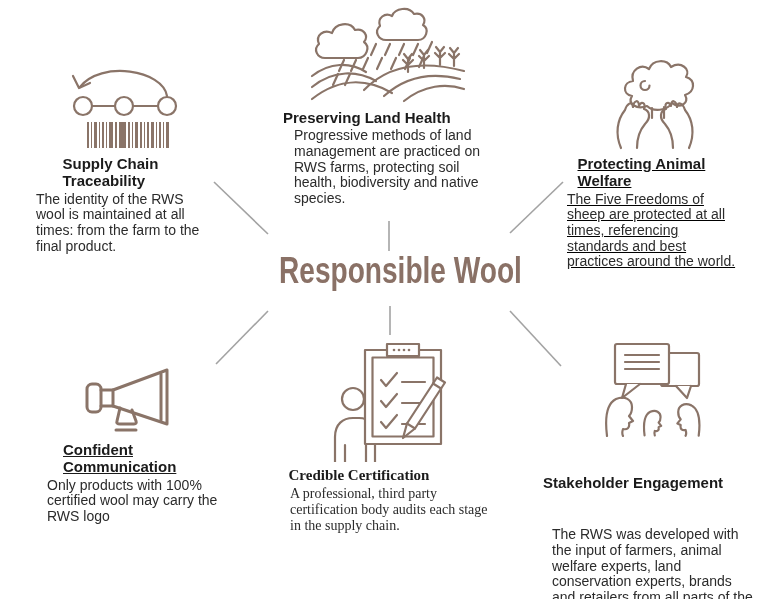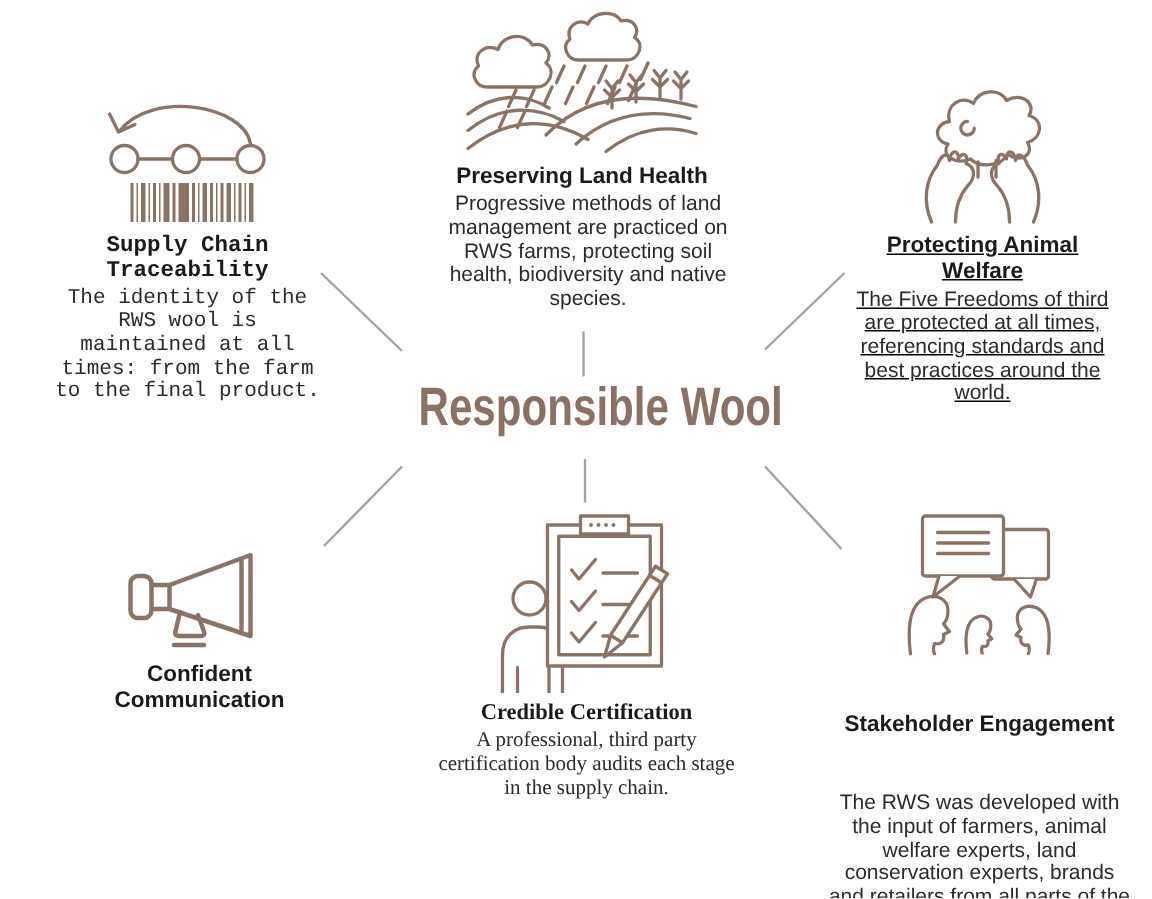--- a/index.html
+++ b/index.html
@@ -7,35 +7,35 @@
     position:relative;width:768px;height:599px;background:#ffffff;overflow:hidden;
     font-family:"Liberation Sans", sans-serif;
   }
   .lines-overlay{position:absolute;left:0;top:0;width:768px;height:599px;}
   .lines-overlay line{stroke:#a3a3a3;stroke-width:1.6;}
   .center-title{
     position:absolute;left:246px;top:250px;width:300px;text-align:center;
     font-size:36px;font-weight:bold;color:#8a7166;white-space:nowrap;
     transform:scaleX(0.78);transform-origin:center;
   }
-  .node{position:absolute;text-align:center;}
+  .node{position:absolute;text-align:left;}
   .node .icon{display:block;margin:0 auto;}
   .node .icon svg{display:block;margin:0 auto;}
   .node h3{
     font-size:15px;font-weight:bold;color:#1b1b1b;line-height:1.15;
     margin:5px auto 2px;
   }
   .node p{
     font-size:14px;color:#2b2b2b;line-height:1.12;margin:1px auto 0;
   }
   
-  .n-tl{left:10px;top:58px;width:230px;font-family:Liberation Mono, monospace;}   .n-tl h3{max-width:125px;} .n-tl p{max-width:178px;}
+  .n-tl{left:10px;top:58px;width:230px;}   .n-tl h3{max-width:125px;} .n-tl p{max-width:178px;}
   .n-tc{left:277px;top:6px;width:222px;}   .n-tc h3{max-width:210px;} .n-tc p{max-width:196px;margin-left:17px;}
   .n-tr{left:545px;top:56px;width:220px;text-decoration:underline;}  .n-tr h3{max-width:155px;} .n-tr p{max-width:176px;}
-  .n-bl{left:28px;top:364px;width:210px;}  .n-bl h3{max-width:140px;} .n-bl p{max-width:172px;}
+  .n-bl{left:28px;top:364px;width:210px;}  .n-bl h3{max-width:140px;text-decoration:underline;} .n-bl p{max-width:172px;}
   .n-bc{left:285px;top:342px;width:212px;font-family:Liberation Serif, serif;} .n-bc h3{max-width:205px;} .n-bc p{max-width:202px;}
   .n-br{left:542px;top:340px;width:222px;} .n-br h3{max-width:220px;margin-top:37px;} .n-br p{max-width:202px;margin-top:36px;}
   
   .icon svg .st{fill:none;stroke:#8a7468;stroke-width:2.2;stroke-linecap:round;stroke-linejoin:round;}
   .icon svg .stw{fill:#ffffff;stroke:#8a7468;stroke-width:2.2;stroke-linecap:round;stroke-linejoin:round;}
   .icon svg .fillbar{fill:#8a7468;stroke:none;}
   .icon svg .thick{stroke-width:3;}
 </style>
 </head>
 <body>
@@ -122,37 +122,38 @@
           <path d="M40,25 a4.5,4.5 0 1 0 4.5,4.5"></path>
           <path d="M47,52 V62 M59,51 V62"></path>
           <path d="M16,92 C10,78 12,64 20,54 C22,48 27,44 28,51 C29,44 34,43 34,50 C36,45 41,46 39,53 C45,55 46,62 40,68 C34,75 32,84 32,92"></path>
           <g transform="translate(100,0) scale(-1,1)">
             <path d="M16,92 C10,78 12,64 20,54 C22,48 27,44 28,51 C29,44 34,43 34,50 C36,45 41,46 39,53 C45,55 46,62 40,68 C34,75 32,84 32,92"></path>
           </g>
         </g>
       </svg>
     </span>
     <h3>Protecting Animal Welfare</h3>
-    <p>The Five Freedoms of third are protected at all times, referencing standards and best practices around the world.</p>
+    <p>The Five Freedoms of sheep are protected at all times, referencing standards and best practices around the world.</p>
   </section>
 
   <section class="node n-bl">
     <span class="icon">
       <svg width="100" height="72" viewBox="0 0 100 72">
         <g class="st thick">
           <path d="M30,26 L84,6 V60 L30,42 Z"></path>
           <path d="M78,10 V56"></path>
           <rect x="4" y="20" width="14" height="28" rx="5"></rect>
           <path d="M18,26 H30 M18,42 H30"></path>
           <path d="M37,44 L34,57 Q33,60 37,60 H51 Q54,60 53,57 L49,46"></path>
           <path d="M33,66 H53"></path>
         </g>
       </svg>
     </span>
     <h3>Confident Communication</h3>
+    <p>Only products with 100% certified wool may carry the RWS logo</p>
   </section>
 
   <section class="node n-bc">
     <span class="icon">
       <svg width="125" height="120" viewBox="0 0 125 120">
         <g class="st">
           <circle cx="24" cy="57" r="11"></circle>
           <path d="M6,120 V95 C6,82 14,76 24,76 H30 C41,76 46,84 46,93 V120"></path>
           <path d="M16,120 V103 M37,120 V103"></path>
         </g>

